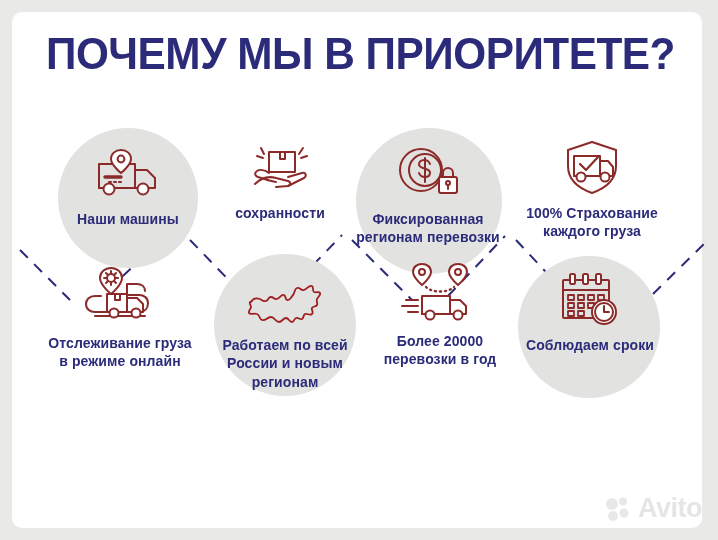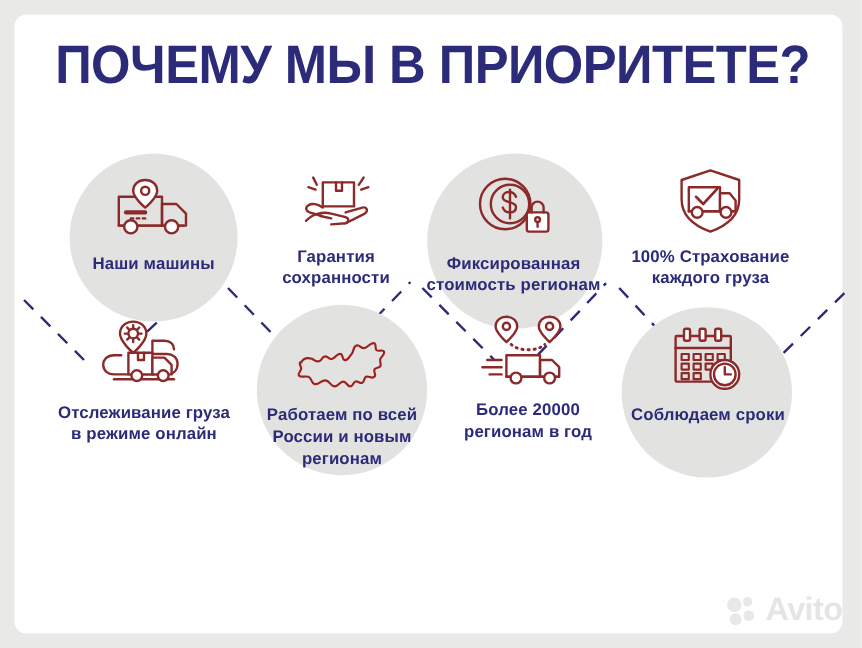--- a/index.html
+++ b/index.html
@@ -160,42 +160,41 @@
         <path d="M33 12 V19 H38 V12"></path>
         <path d="M14 8 L17 14 M10 16 L16 18"></path>
         <path d="M56 8 L52 14 M60 16 L54 18"></path>
         <path d="M22 33 c-4-3-9-4-12-2 c-3 2-2 5 1 6 l10 3"></path>
         <path d="M8 44 c6-6 14-8 21-6 l12 3 c3 1 3 4 0 5 l-12 1"></path>
         <path d="M20 40 l9 2"></path>
         <path d="M41 46 l16-8 c3-2 2-6-2-5 l-14 4"></path>
       </svg>
     </div>
     <div class="caption">
-      <span>Гарантия</span>
       <span>сохранности</span>
     </div>
   </div>
 
   <div class="item" style="left:348px; top:140px;">
     <div class="circle-bg" style="left:8px; top:-12px; width:146px; height:146px;"></div>
     <div class="icon-wrap">
       <svg width="66" height="58" viewBox="0 0 66 58" fill="none" stroke="#8c2a2a" stroke-width="2" stroke-linecap="round" stroke-linejoin="round">
         <circle cx="26" cy="26" r="21"></circle>
         <circle cx="30" cy="26" r="16"></circle>
         <path d="M30 14 V38"></path>
         <path d="M35 20 c-1-3-4-4-6-4 c-3 0-5 2-5 4.5 c0 5 11 3 11 8 c0 3-2 4.5-5 4.5 c-3 0-5-1-6-4"></path>
         <rect x="44" y="33" width="18" height="16" rx="2" fill="#fff"></rect>
         <path d="M48 33 v-4 a5 5 0 0 1 10 0 v4"></path>
         <circle cx="53" cy="39" r="2"></circle>
         <path d="M53 41 v4"></path>
       </svg>
     </div>
     <div class="caption">
       <span>Фиксированная</span>
-      <span>стоимость регионам</span>
+      <span>регионам перевозки</span>
     </div>
   </div>
 
   <div class="item" style="left:512px; top:134px;">
     <div class="icon-wrap">
       <svg width="68" height="58" viewBox="0 0 68 58" fill="none" stroke="#8c2a2a" stroke-width="2" stroke-linecap="round" stroke-linejoin="round">
         <path d="M34 4 L58 12 v16 c0 14-10 22-24 27 C20 50 10 42 10 28 V12 Z"></path>
         <path d="M16 18 H42 V38 H16 Z" fill="#fff"></path>
         <path d="M42 23 H50 L55 29 v9 H42 Z" fill="#fff"></path>
         <path d="M16 38 H54"></path>
@@ -256,21 +255,21 @@
         <path d="M22 34 H50 V52 H22 Z"></path>
         <path d="M50 38 H60 L66 44 v8 H50 Z"></path>
         <path d="M22 52 H64"></path>
         <circle cx="30" cy="53" r="4.5" fill="#fff"></circle>
         <circle cx="58" cy="53" r="4.5" fill="#fff"></circle>
         <path d="M6 38 H18 M2 44 H18 M8 50 H18"></path>
       </svg>
     </div>
     <div class="caption">
       <span>Более 20000</span>
-      <span>регионам в год</span>
+      <span>перевозки в год</span>
     </div>
   </div>
 
   <div class="item" style="left:510px; top:266px;">
     <div class="circle-bg" style="left:8px; top:-10px; width:142px; height:142px;"></div>
     <div class="icon-wrap">
       <svg width="66" height="58" viewBox="0 0 66 58" fill="none" stroke="#8c2a2a" stroke-width="2" stroke-linecap="round" stroke-linejoin="round">
         <rect x="6" y="10" width="46" height="38" rx="1"></rect>
         <path d="M6 20 H52"></path>
         <rect x="13" y="4" width="5" height="10" rx="1.5" fill="#fff"></rect>

